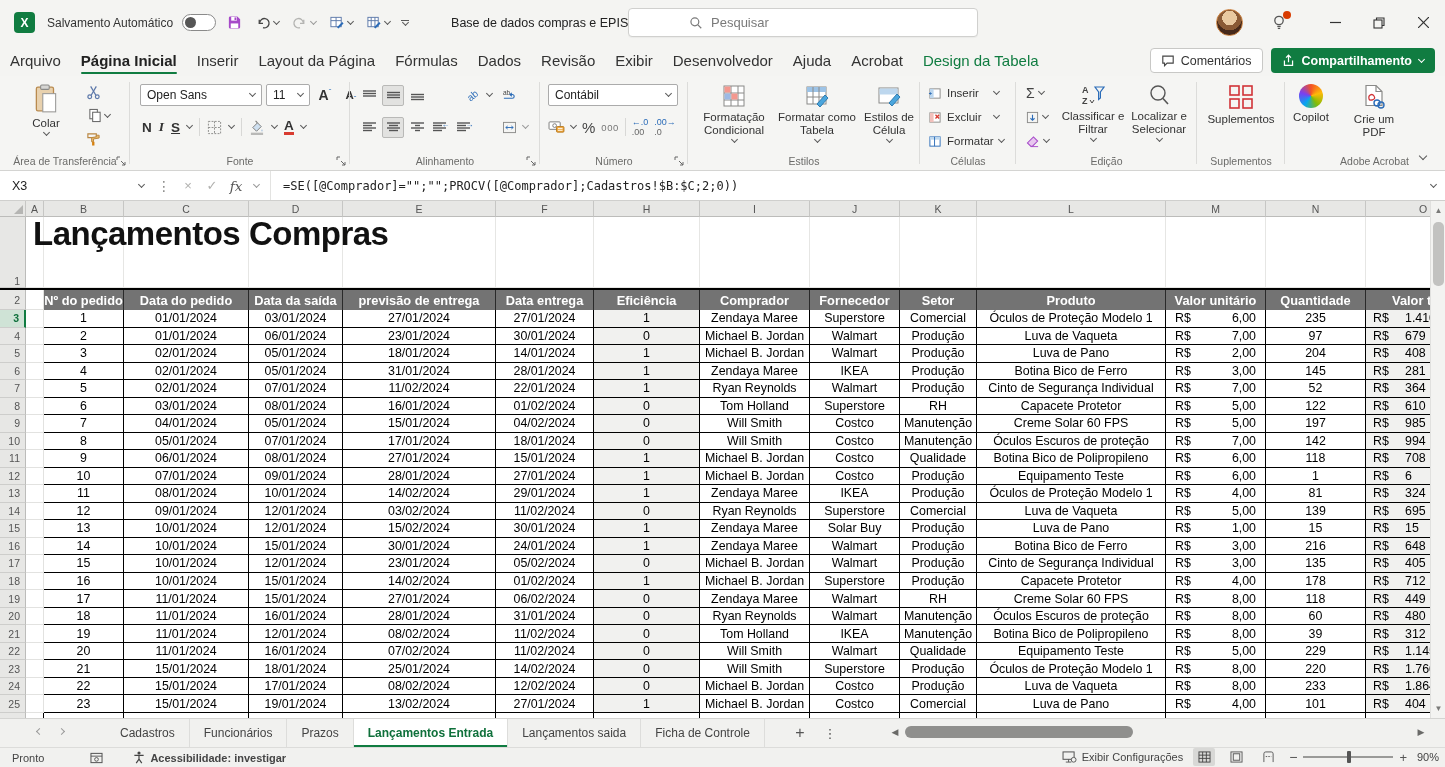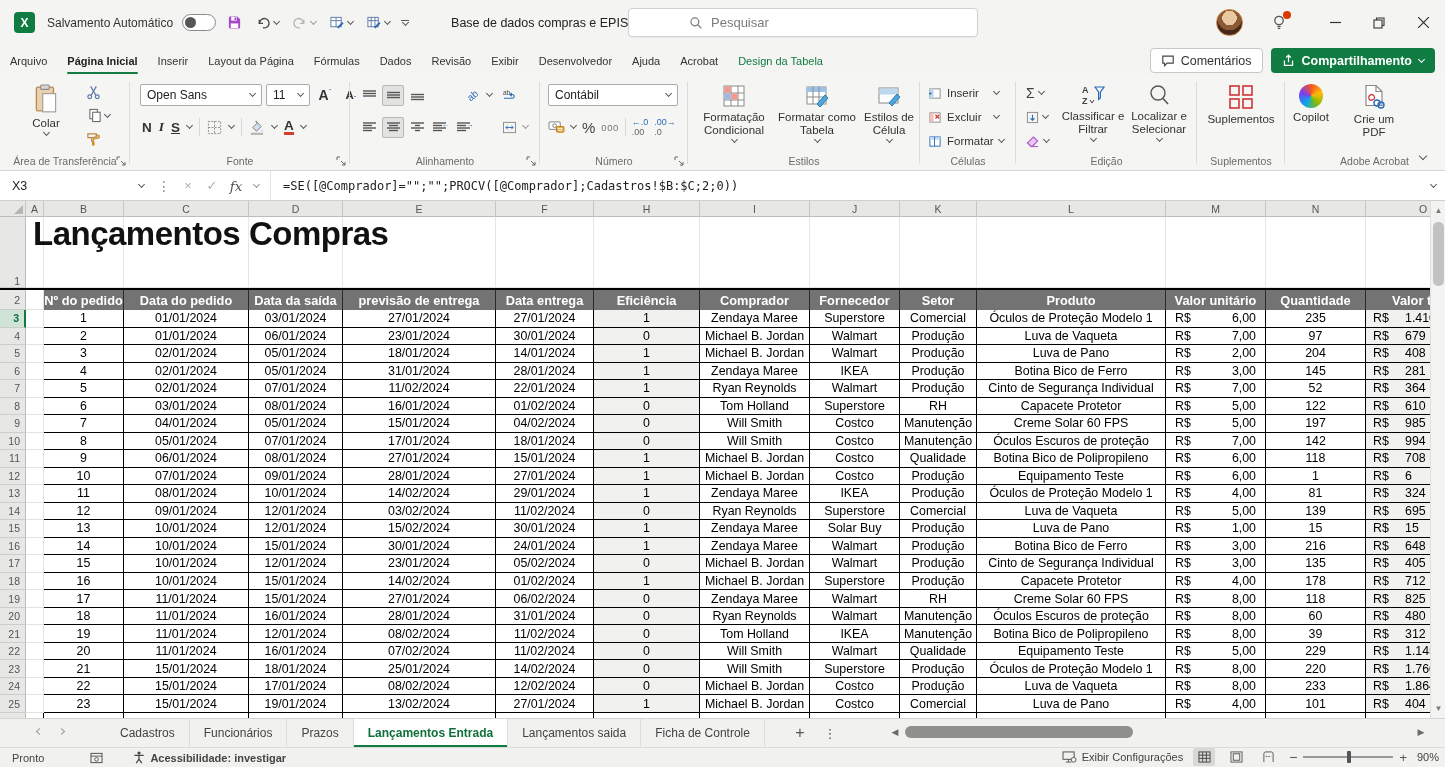--- a/index.html
+++ b/index.html
@@ -35,21 +35,21 @@
   .tb-right { position:absolute; right:0; top:0; height:45px; display:flex; align-items:center; gap:0; }
   .avatar { width:27px; height:27px; border-radius:50%; margin-right:28px;
     background:radial-gradient(circle at 50% 32%, #e9c9a0 0 34%, #8a5a35 35% 58%, #46291a 59%);
     border:1px solid #c9803f; }
   .bulb { position:relative; margin-right:26px; }
   .bulb .dot { position:absolute; right:-4px; top:-3px; width:8px; height:8px; border-radius:50%; background:#d83b01; }
   .winbtn { width:44px; height:45px; display:flex; align-items:center; justify-content:center; color:#444; }
 
   
   #tabrow { top:45px; left:0; width:1445px; height:31px; display:flex; align-items:center; background:#f4f4f2; }
-  .mtab { font-size:11px; color:#333; padding:0 10px; height:31px; display:flex; align-items:center; position:relative; white-space:nowrap;text-align:center; }
+  .mtab { font-size:15px; color:#333; padding:0 10px; height:31px; display:flex; align-items:center; position:relative; white-space:nowrap;text-align:center; }
   .mtab.active { font-weight:bold; color:#222; }
   .mtab.active::after { content:""; position:absolute; left:10px; right:10px; bottom:2px; height:2.5px; background:#107C41; border-radius:2px; }
   .mtab.contextual { color:#107C41; }
   #tabrow-right { position:absolute; right:10px; top:48px; display:flex; gap:8px; align-items:center; }
   .comments-btn { display:flex; align-items:center; gap:6px; border:1px solid #c8c8c6; background:#fff;
     border-radius:4px; height:25px; padding:0 10px; font-size:12.5px; color:#333; }
   .share-btn { display:flex; align-items:center; gap:7px; background:#107C41; color:#fff; border-radius:4px;
     height:25px; padding:0 11px; font-size:12.5px; font-weight:600; }
 
   
@@ -1088,21 +1088,21 @@
           <div class="gc tcell" style="width: 90px;">Walmart</div>
           <div class="gc tcell" style="width: 77px;">RH</div>
           <div class="gc tcell" style="width: 189px;">Creme Solar 60 FPS</div>
           <div class="gc tcell money" style="width: 100px;">
             <span>R$</span>
             <span>8,00</span>
           </div>
           <div class="gc tcell" style="width: 100px;">118</div>
           <div class="gc tcell gray total" style="width: 115px;">
             <span>R$</span>
-            <span class="val">825</span>
+            <span class="val">449</span>
           </div>
         </div>
         <div class="grow" style="height: 17.52px;">
           <div class="gc rownum" style="width: 26px;">20</div>
           <div class="gc acell" style="width: 18px;"></div>
           <div class="gc tcell" style="width: 80px;">18</div>
           <div class="gc tcell" style="width: 125px;">11/01/2024</div>
           <div class="gc tcell" style="width: 94px;">16/01/2024</div>
           <div class="gc tcell" style="width: 153px;">28/01/2024</div>
           <div class="gc tcell" style="width: 98px;">31/01/2024</div>

